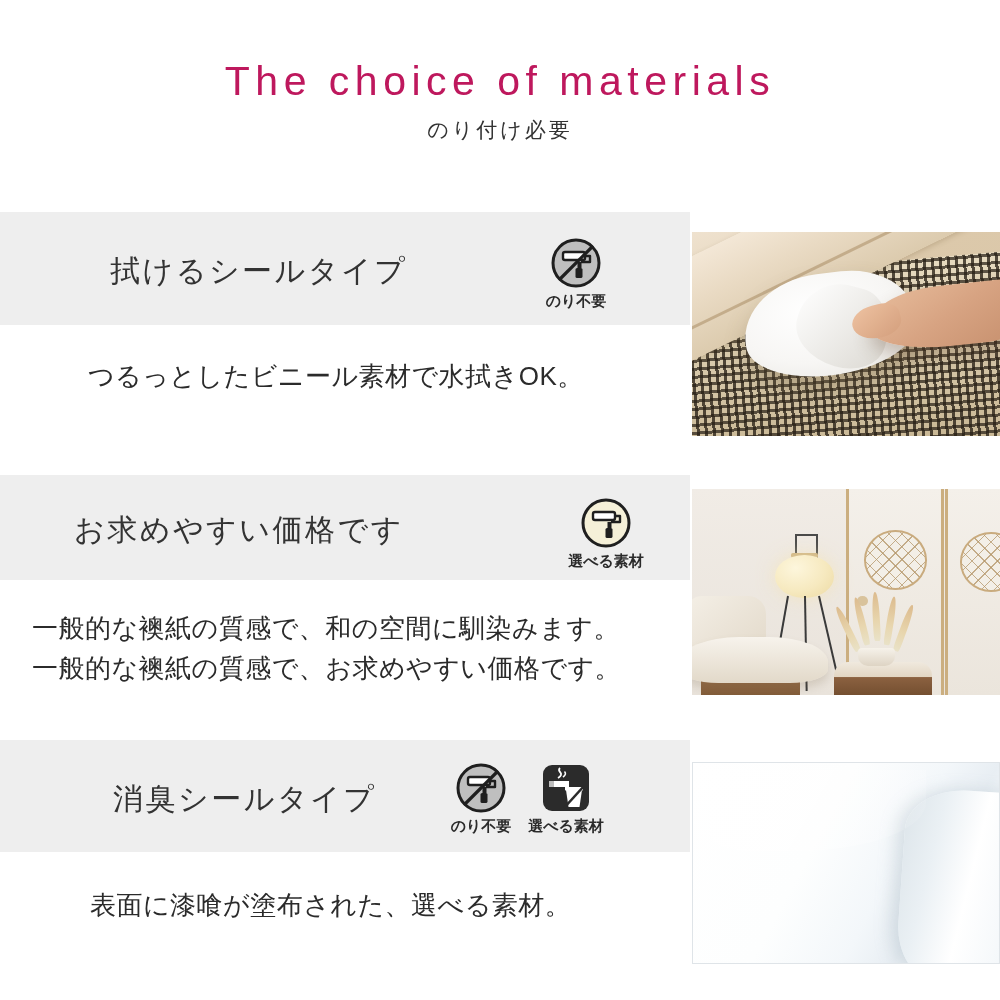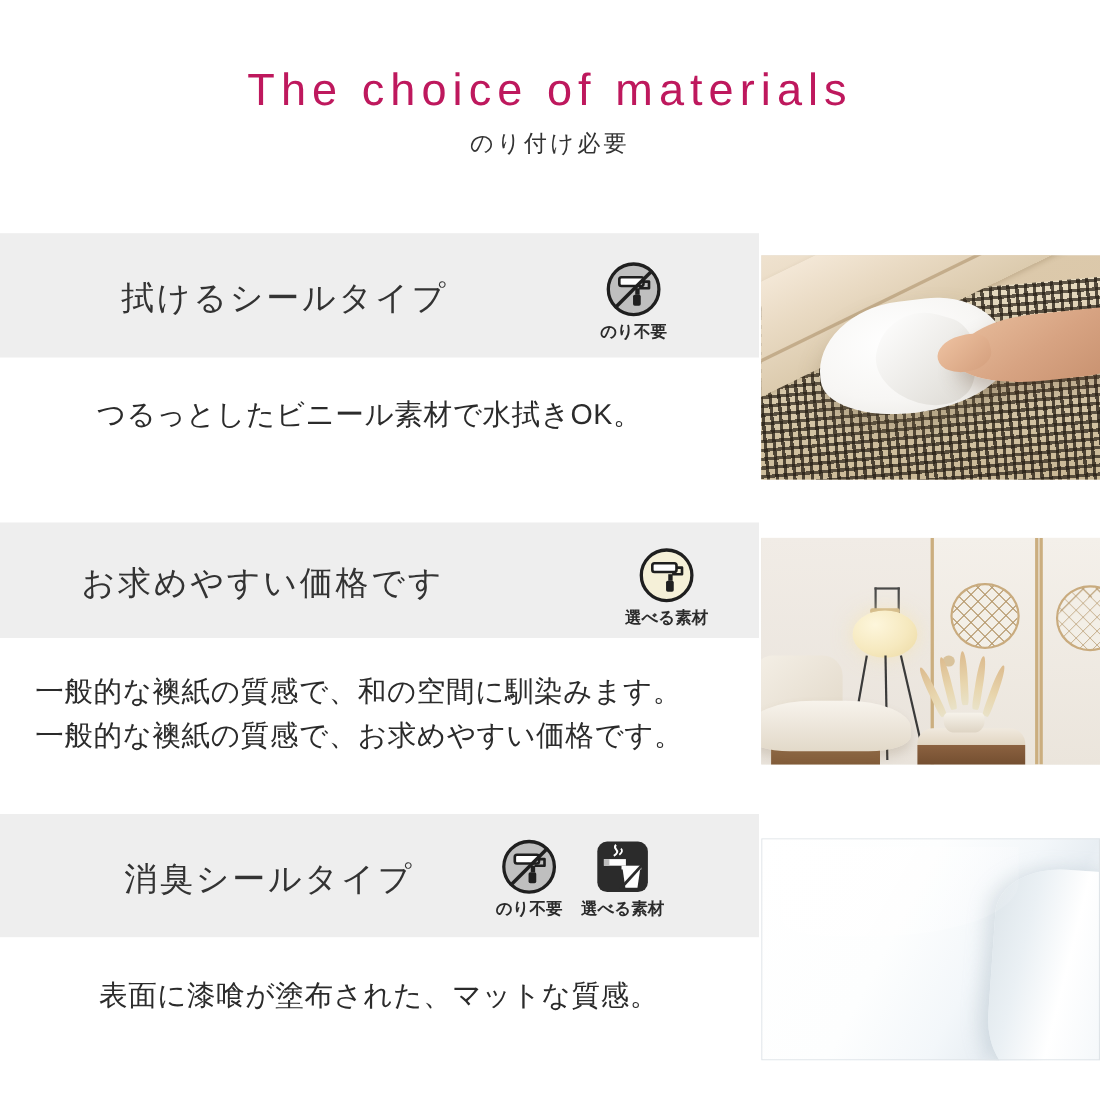--- a/index.html
+++ b/index.html
@@ -353,21 +353,21 @@
         <rect x="9" y="19" width="20" height="6" fill="#ffffff"></rect>
         <rect x="9" y="19" width="5" height="6" fill="#bdbdbd"></rect>
         <path d="M26 28 L42 28 L39.5 45 L28.5 45 Z" fill="#ffffff"></path>
         <rect x="25" y="25" width="18" height="3.4" fill="#ffffff"></rect>
         <line x1="24" y1="46" x2="44" y2="24" stroke="#2B2B2B" stroke-width="2.6"></line>
       </svg>
       <div class="badge-label">選べる素材</div>
     </div>
   </div>
 
-  <div class="desc" style="top:885px;left:90px;">表面に漆喰が塗布された、マットな質感。</div>
+  <div class="desc" style="top:885px;left:90px;">表面に漆喰が塗布された、選べる素材。</div>
 
   <div class="photo" style="left:692px;top:762px;width:308px;height:202px;background:#ffffff;">
     <div class="p3-bg"></div>
     <div class="p3-sheet"></div>
     <div class="p3-shadow"></div>
     <div class="p3-curl"></div>
     <div class="p3-hilite"></div>
     <div class="photo-border"></div>
   </div>
 </div>

